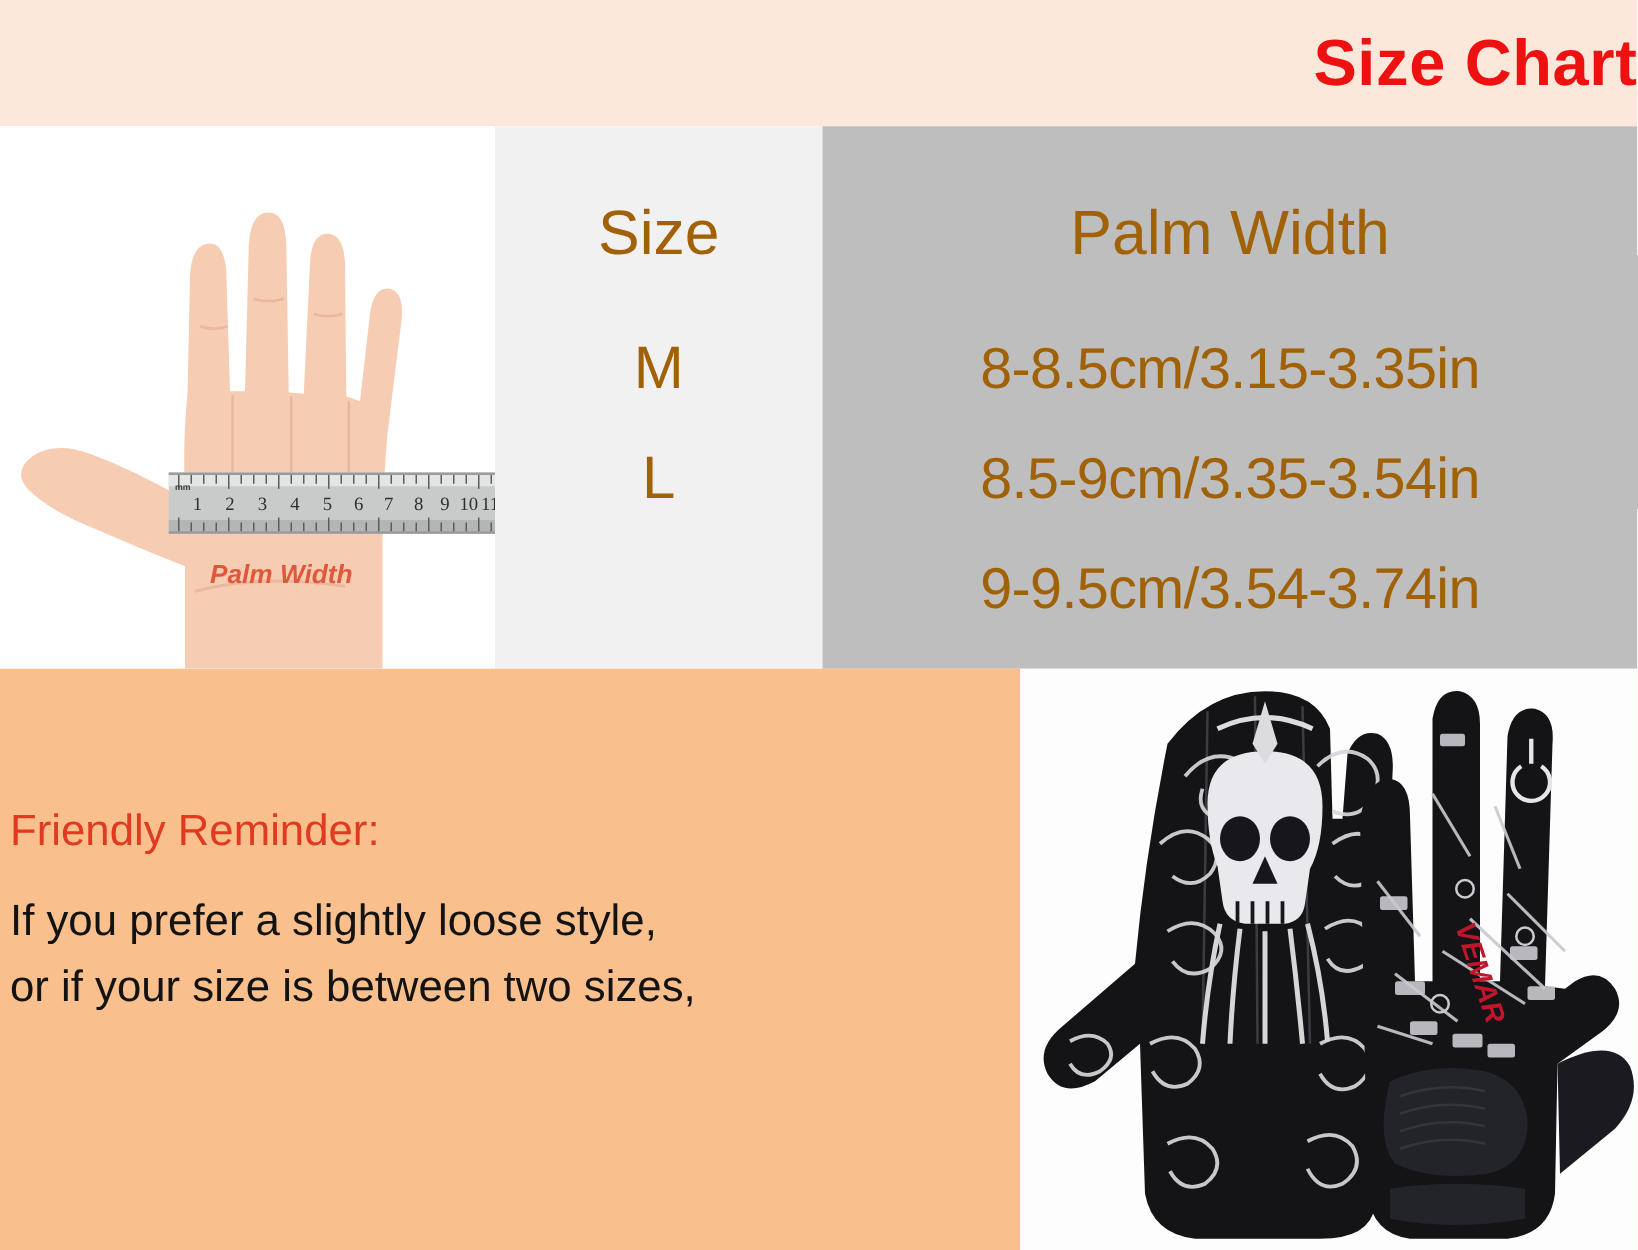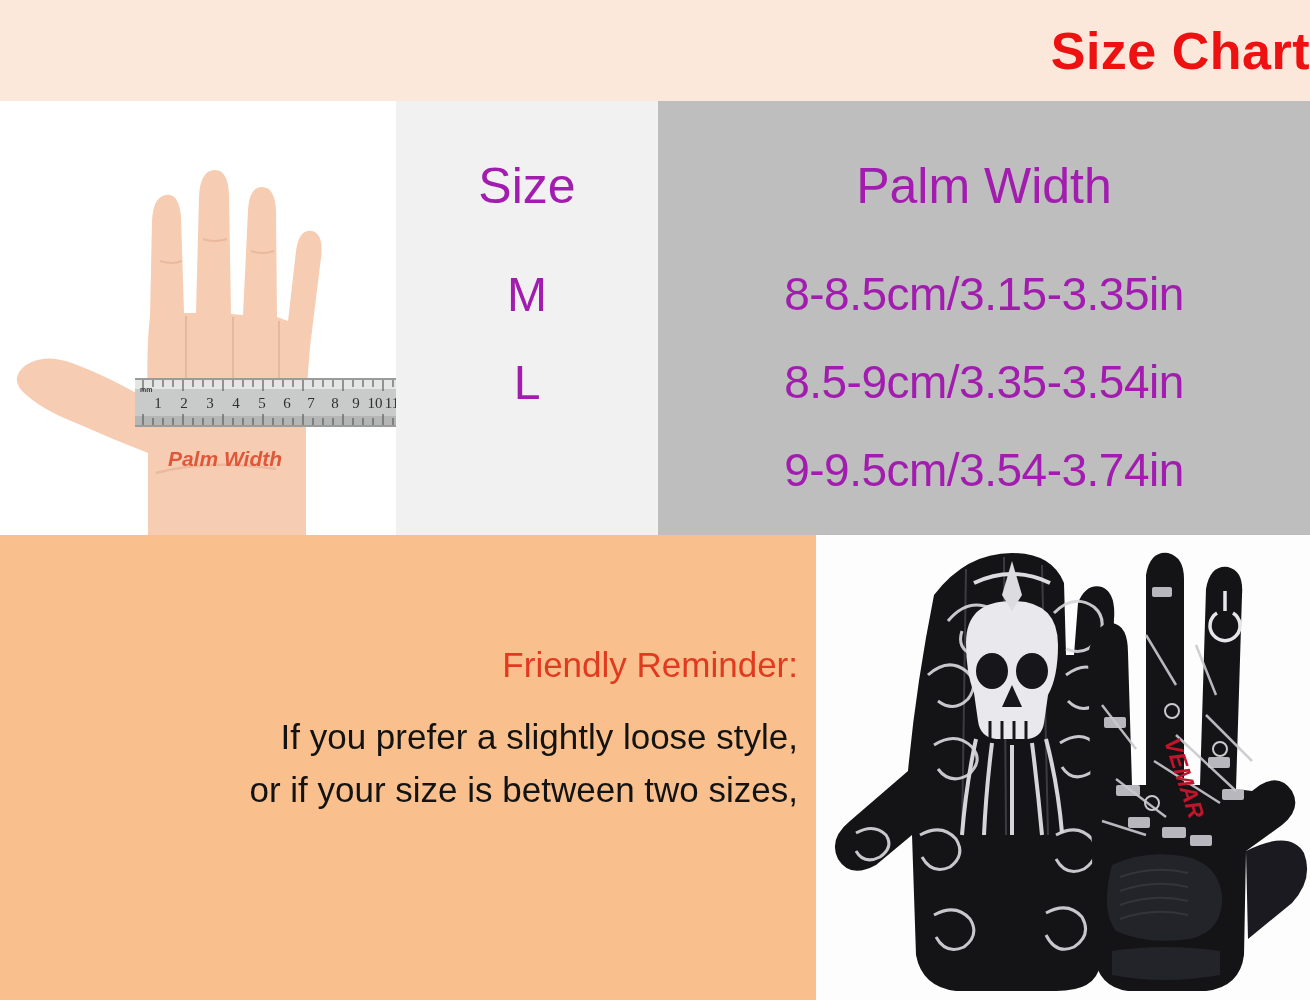--- a/index.html
+++ b/index.html
@@ -71,41 +71,40 @@
     position: absolute;
     left: 262px; top: 0;
     width: 652px; height: 434px;
     background: #bebebe;
   }
   .cell {
     position: absolute;
     display: flex;
     align-items: center;
     justify-content: center;
-    color: #a21caf;
+    color: #a16207;
     white-space: nowrap;
   }
   .cell.size-col { left: 0; width: 262px; }
   .cell.palm-col { left: 262px; width: 652px; }
   .row-head { top: 30px;  height: 110px; font-size: 50px; }
   .row-0    { top: 150px; height: 86px;  font-size: 48px; }
   .row-1    { top: 238px; height: 86px;  font-size: 48px; }
   .row-2    { top: 326px; height: 86px;  font-size: 48px; }
   .cell.palm-col.row-head { font-size: 50px; }
   .cell.palm-col.row-0,
   .cell.palm-col.row-1,
   .cell.palm-col.row-2 { font-size: 46px; letter-spacing: -0.5px; }
 
   
   .bottom-band {
     position: absolute;
     left: 0; top: 535px;
     width: 1310px; height: 465px;
     background: #f9c08d;
-    text-align: right;
   }
   .reminder {
     position: absolute;
     left: 8px; top: 103px;
     width: 790px;
   }
   .reminder-title {
     font-size: 35px;
     color: #e03a20;
     line-height: 54px;

